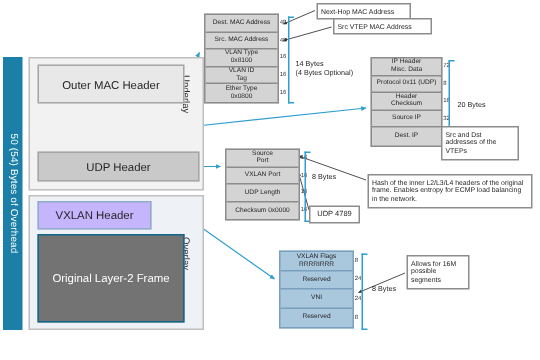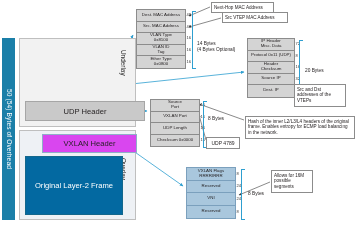--- a/index.html
+++ b/index.html
@@ -74,25 +74,25 @@
     border: 1px solid #a6a6a6;
     display: flex;
     align-items: center;
     justify-content: center;
     font-size: 7.6px;
     color: #231f20;
     text-align: center;
   }
   #outer-mac-header { left: 25px; top: 43px;  width: 98px; height: 26px; background: #e8e8e8; }
   #outer-ip-header  { left: 25px; top: 72px;  width: 98px; height: 26px; background: #e8e8e8; }
-  #udp-header       { left: 25px; top: 101px; width: 120px; height: 20px; background: #c9c9c9; }
-  #vxlan-header     { left: 42px; top: 134px; width: 95px; height: 19px; background: #d946ef;
+  #udp-header       { left: 25px; top: 101px; width: 108px; height: 20px; background: #c9c9c9; }
+  #vxlan-header     { left: 25px; top: 134px; width: 76px; height: 19px; background: #c4b5fd;
                       border-color: #8faec8; }
   #original-frame   { left: 25px; top: 156px; width: 98px; height: 59px;
-                      background: #0369a1; border-color: #13678c; color: #ffffff; }
+                      background: #737373; border-color: #13678c; color: #ffffff; }
 
   
   .field-table {
     border: 1px solid #8c8c8c;
     background: #d4d4d4;
   }
   .field-table.blue { background: #a9c7dd; border-color: #7ba0bd; }
   .field-row {
     position: relative;
     border-bottom: 1px solid #8c8c8c;
@@ -223,20 +223,21 @@
   <div class="abs group-box" id="underlay-group"></div>
   <div class="vlabel" style="left:127px; top:50px;">
     <span>Underlay</span>
   </div>
 
   <div class="abs group-box" id="overlay-group"></div>
   <div class="vlabel" style="left:127px; top:158px;">
     <span>Overlay</span>
   </div>
 
+  <div class="abs hdr-block" id="outer-mac-header">Outer MAC Header</div>
   <div class="abs hdr-block" id="udp-header">UDP Header</div>
   <div class="abs hdr-block" id="vxlan-header">VXLAN Header</div>
   <div class="abs hdr-block" id="original-frame">Original Layer-2 Frame</div>
 
   <div class="abs field-table" id="mac-fields">
       <div class="field-row" style="height: 11.5px;">
         <span>Dest. MAC Address</span>
         <span class="bits">48</span>
       </div>
       <div class="field-row" style="height: 11.5px;">

